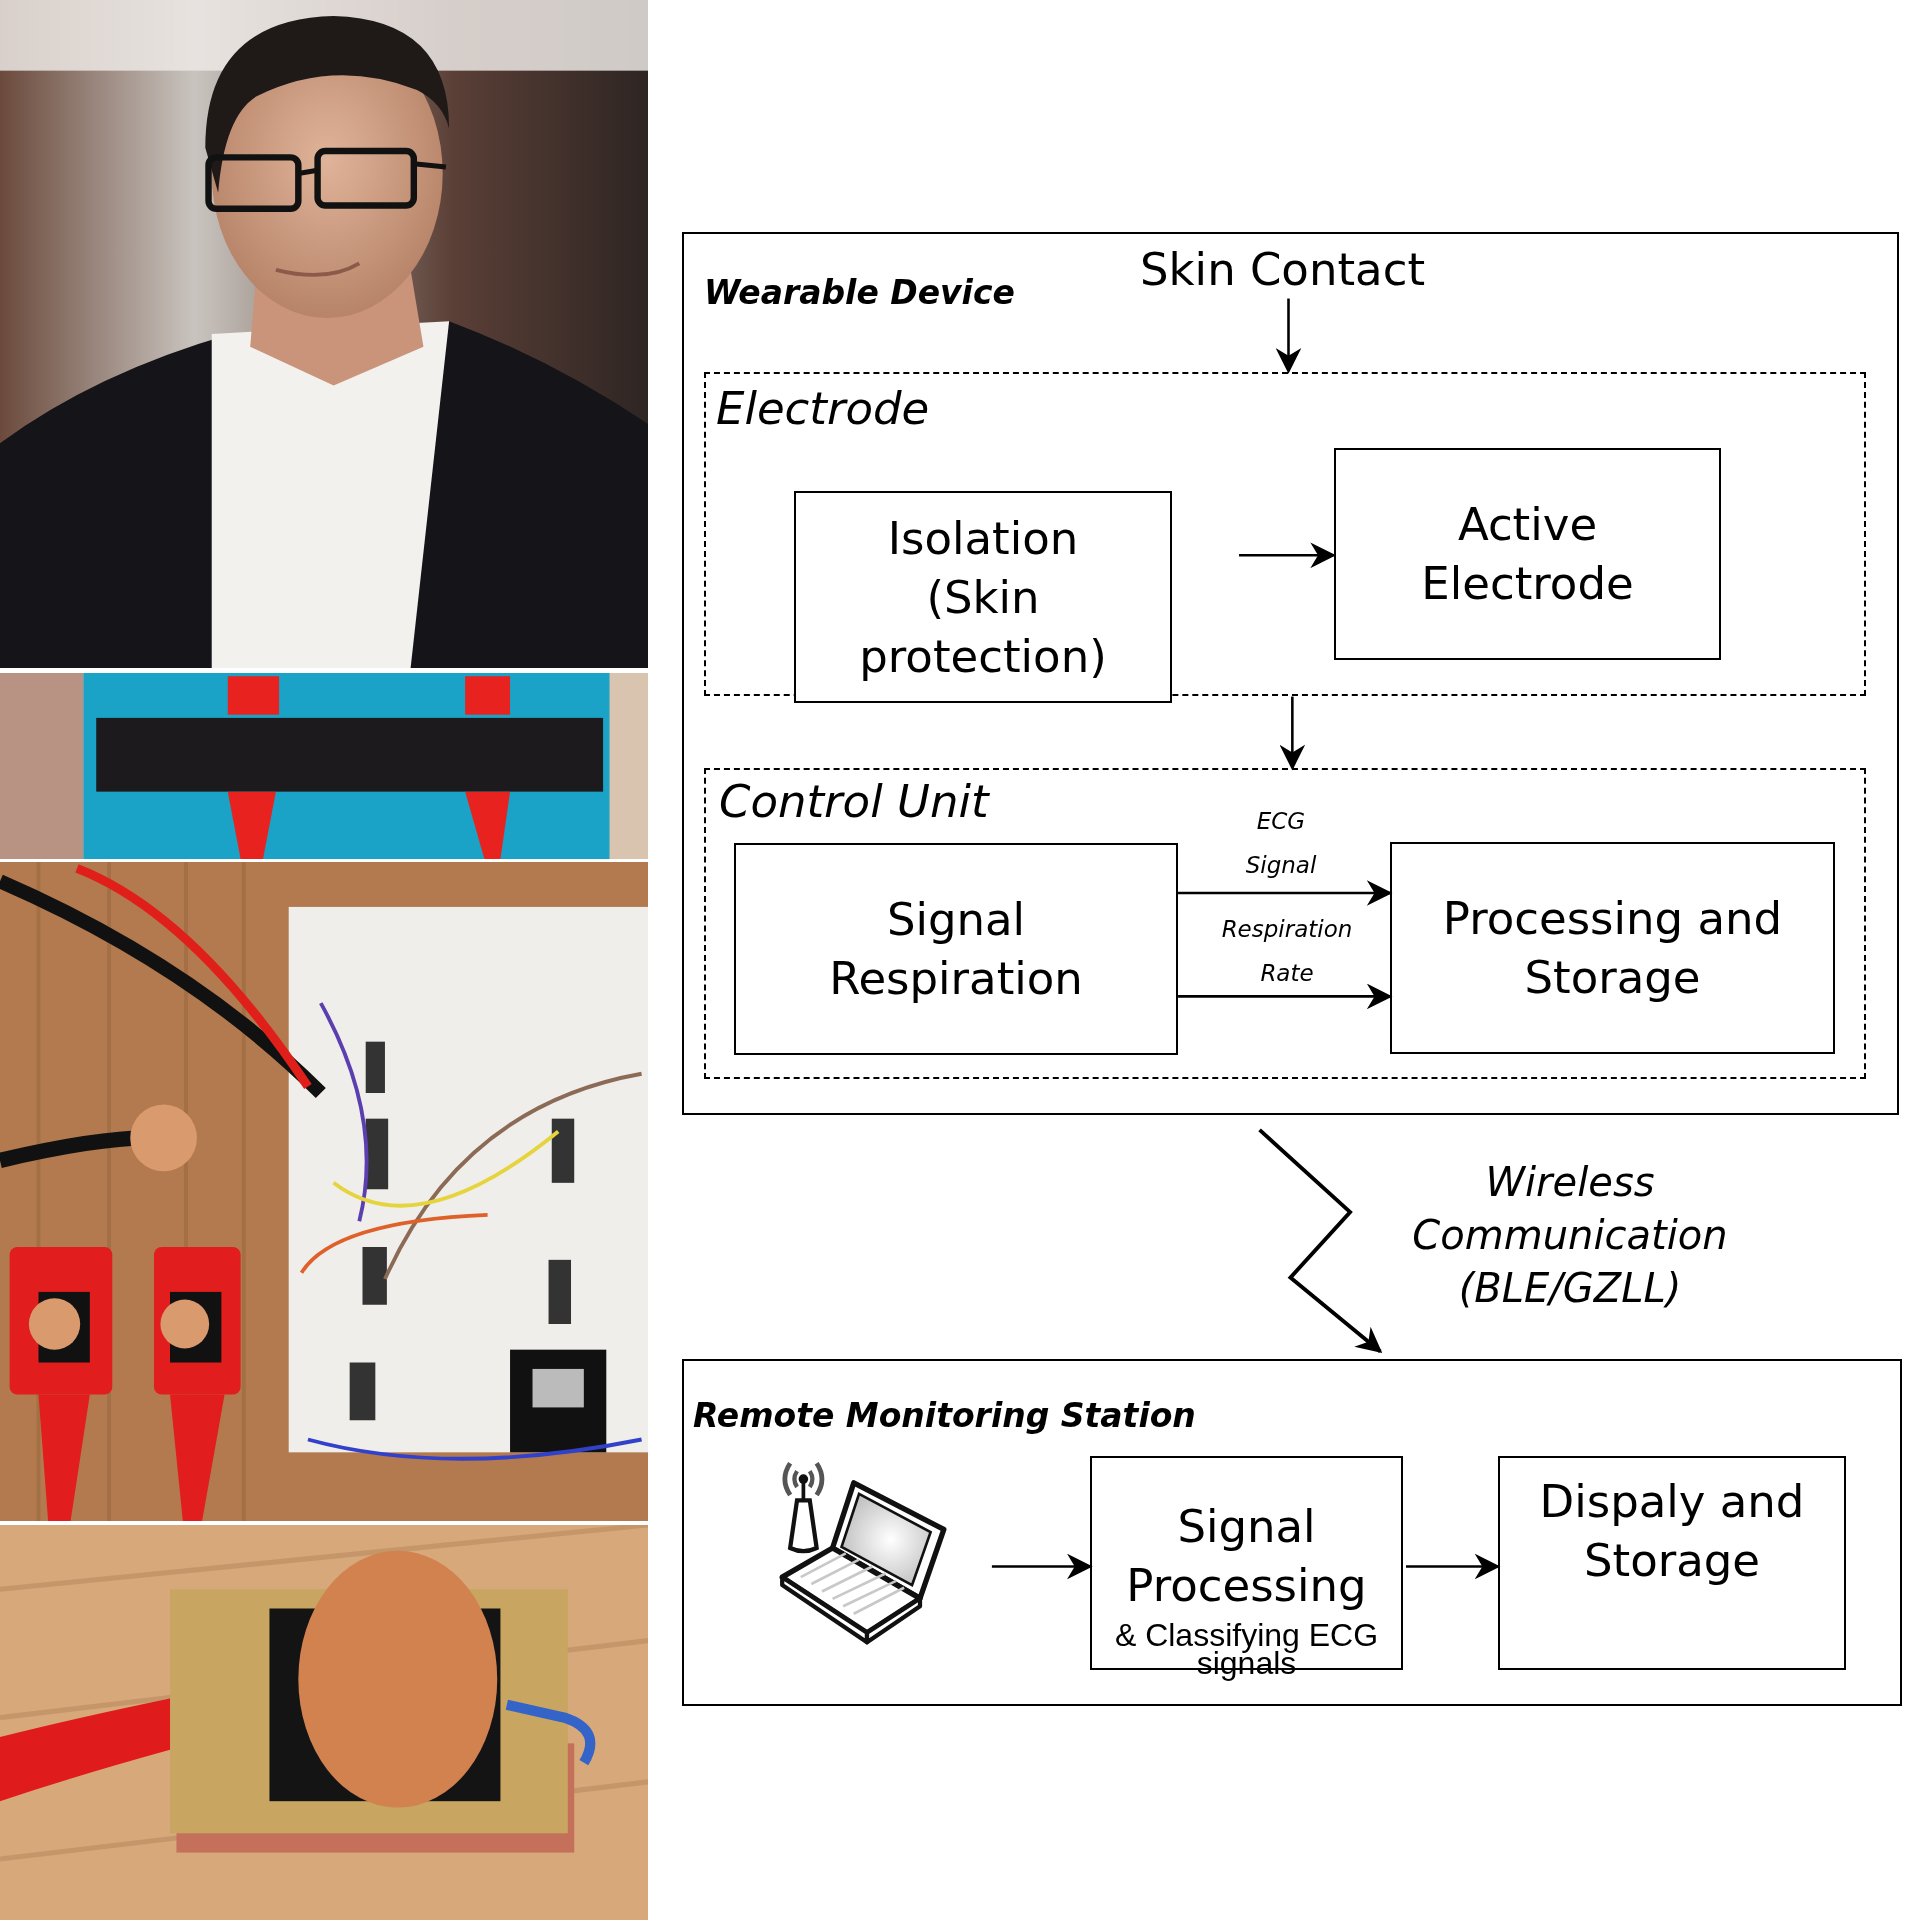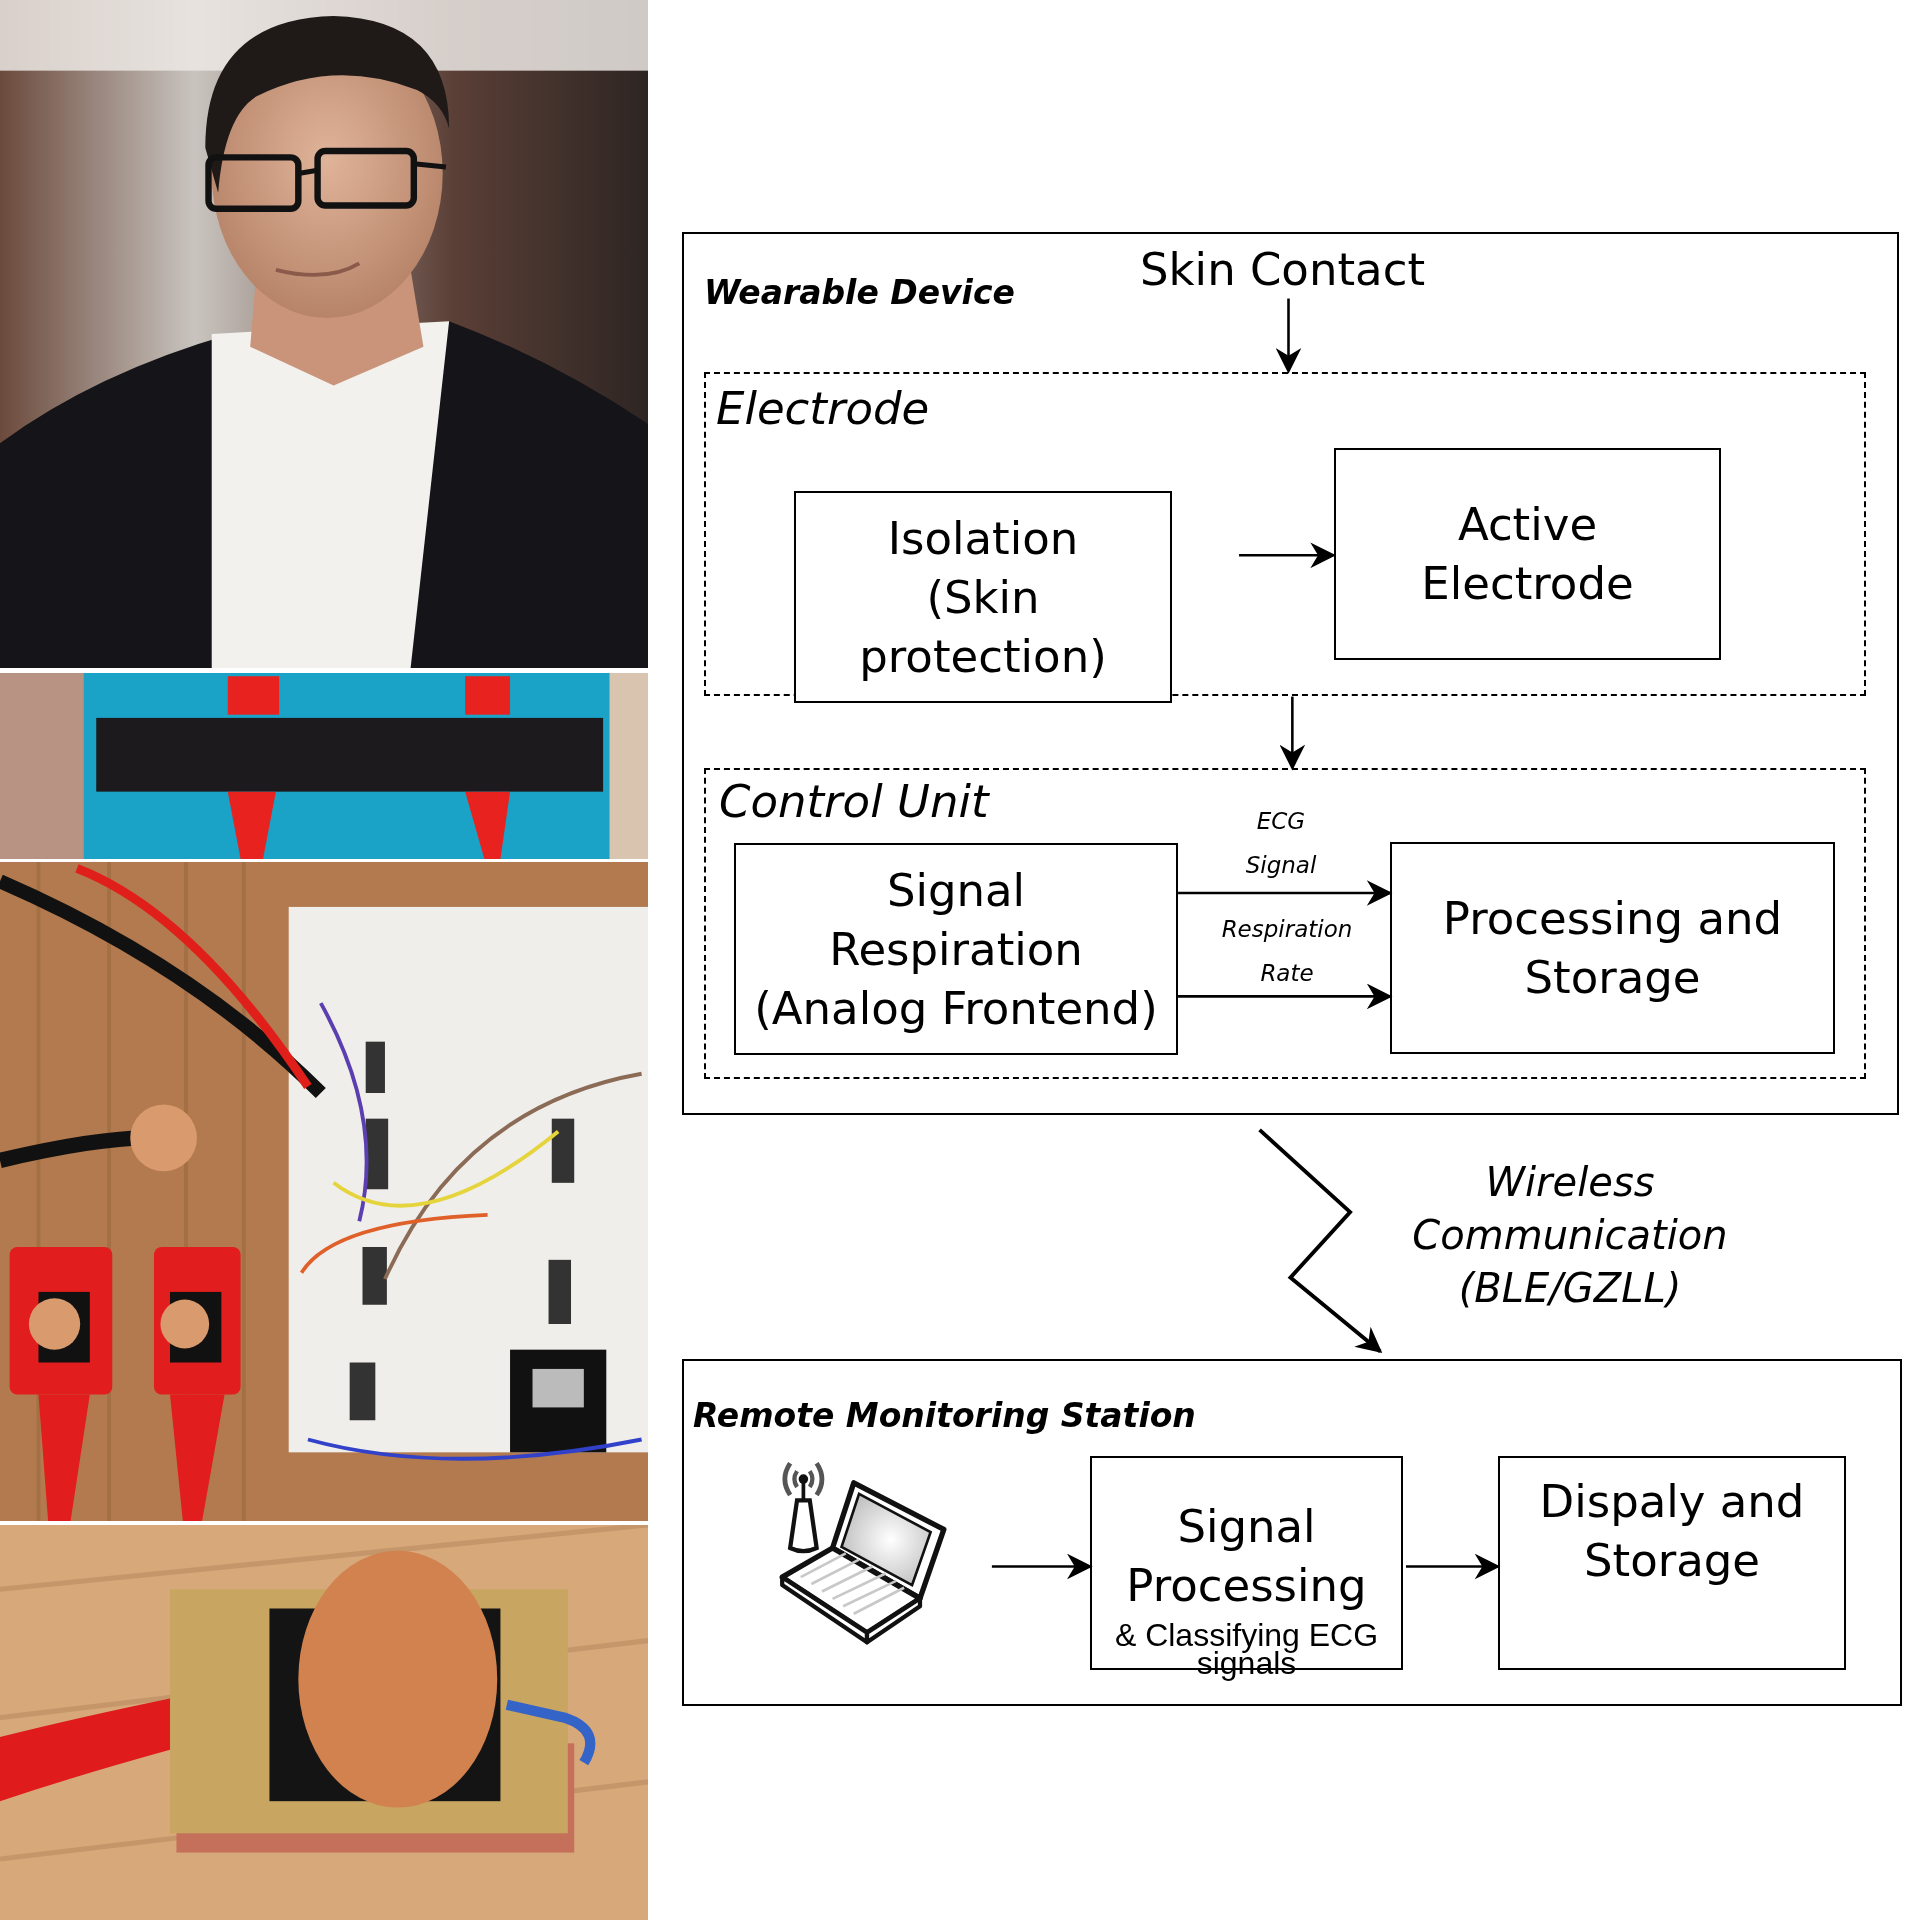--- a/index.html
+++ b/index.html
@@ -150,21 +150,20 @@
   <div>Active</div>
   <div>Electrode</div>
 </div>
 
 <div class="dashed" style="left:704px; top:768px; width:1162px; height:311px;"></div>
 <div class="group-title" style="left:719px; top:775px;">Control Unit</div>
 
 <div class="block" style="left:734px; top:843px; width:444px; height:212px;">
   <div>Signal</div>
   <div>Respiration</div>
-  <div>(Analog Frontend)</div>
 </div>
 <div class="block" style="left:1390px; top:842px; width:445px; height:212px;">
   <div>Processing and</div>
   <div>Storage</div>
 </div>
 
 <div class="ital" style="left:1207px; top:799px; width:148px;">
   <div>ECG</div>
   <div>Signal</div>
 </div>

